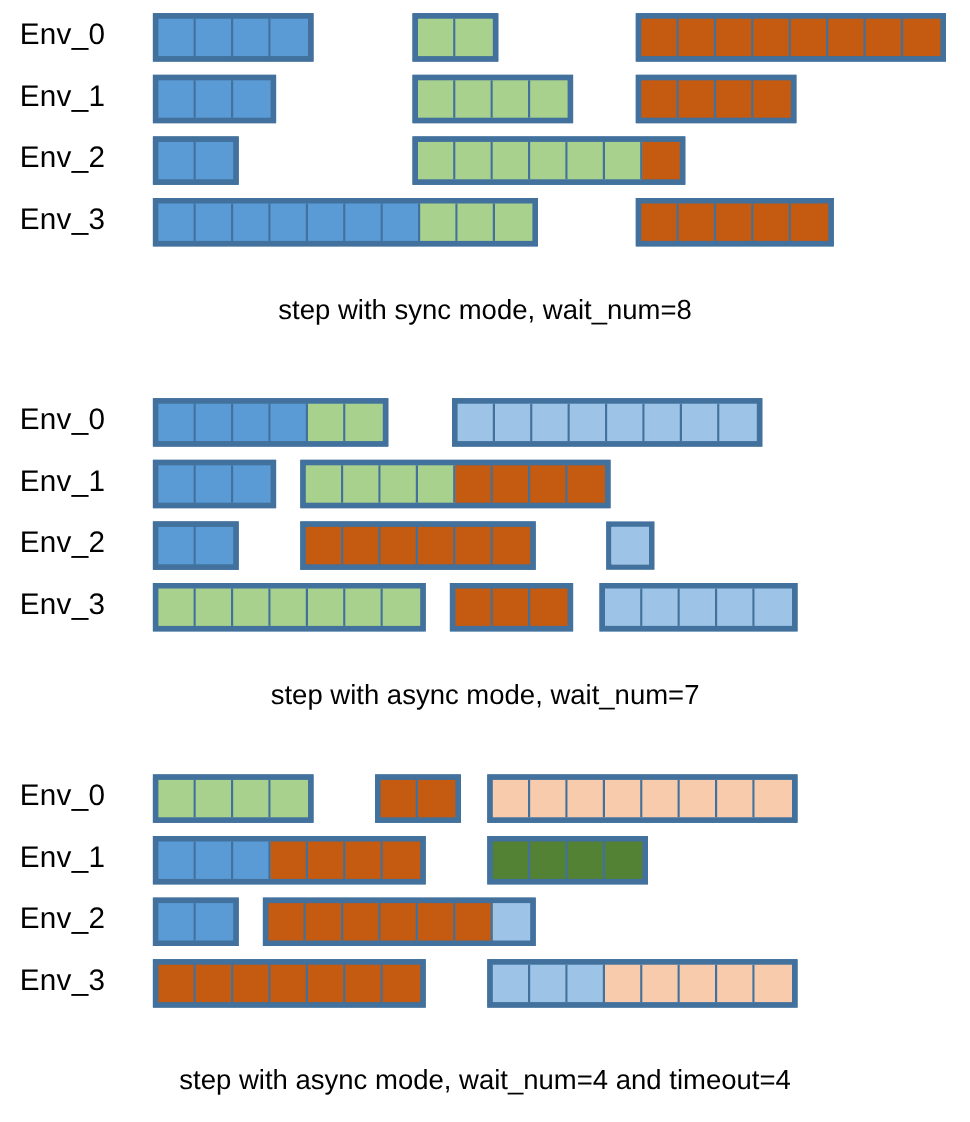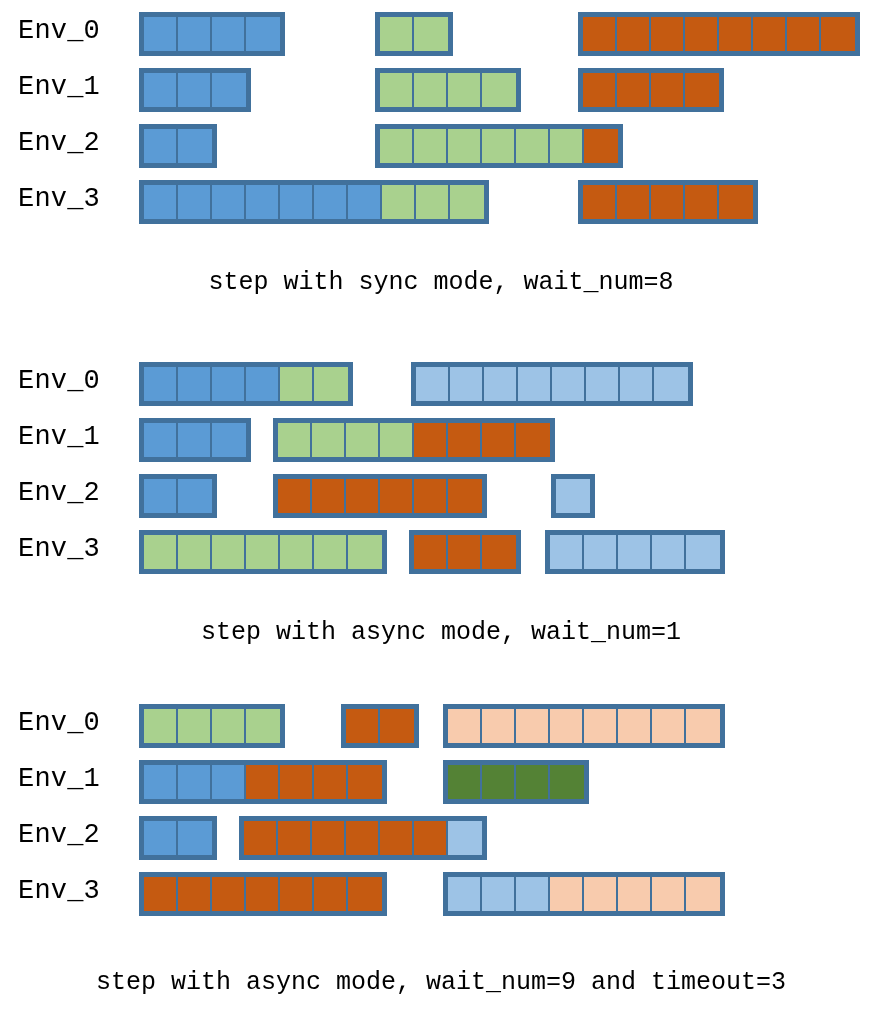--- a/index.html
+++ b/index.html
@@ -12,21 +12,20 @@
     height: 1020px;
     font-family: "Liberation Sans", sans-serif;
     color: #000000;
     overflow: hidden;
     position: relative;
   }
   #stage {
     position: relative;
     width: 882px;
     height: 1020px;
-    font-family: Liberation Mono, monospace;
   }
   .section {
     position: absolute;
     left: 0;
     width: 882px;
   }
   .row {
     position: absolute;
     left: 0;
     width: 882px;
@@ -235,21 +234,21 @@
           <div class="cell" style="width: 34px; background: rgb(197, 90, 17);"></div>
         </div>
         <div class="block" style="left: 545px;">
           <div class="cell" style="width: 34px; background: rgb(157, 195, 230);"></div>
           <div class="cell" style="width: 34px; background: rgb(157, 195, 230);"></div>
           <div class="cell" style="width: 34px; background: rgb(157, 195, 230);"></div>
           <div class="cell" style="width: 34px; background: rgb(157, 195, 230);"></div>
           <div class="cell" style="width: 34px; background: rgb(157, 195, 230);"></div>
         </div>
       </div>
-      <div class="caption" style="top: 618px;">step with async mode, wait_num=1</div>
+      <div class="caption" style="top: 618px;">step with async mode, wait_num=7</div>
     </div>
     <div class="section" style="top: 0px;">
       <div class="row" style="top: 700px;">
         <div class="row-label">Env_0</div>
         <div class="block" style="left: 139px;">
           <div class="cell" style="width: 34px; background: rgb(169, 209, 142);"></div>
           <div class="cell" style="width: 34px; background: rgb(169, 209, 142);"></div>
           <div class="cell" style="width: 34px; background: rgb(169, 209, 142);"></div>
           <div class="cell" style="width: 34px; background: rgb(169, 209, 142);"></div>
         </div>
@@ -317,15 +316,15 @@
           <div class="cell" style="width: 34px; background: rgb(157, 195, 230);"></div>
           <div class="cell" style="width: 34px; background: rgb(157, 195, 230);"></div>
           <div class="cell" style="width: 34px; background: rgb(157, 195, 230);"></div>
           <div class="cell" style="width: 34px; background: rgb(248, 203, 173);"></div>
           <div class="cell" style="width: 34px; background: rgb(248, 203, 173);"></div>
           <div class="cell" style="width: 34px; background: rgb(248, 203, 173);"></div>
           <div class="cell" style="width: 34px; background: rgb(248, 203, 173);"></div>
           <div class="cell" style="width: 34px; background: rgb(248, 203, 173);"></div>
         </div>
       </div>
-      <div class="caption" style="top: 968px;">step with async mode, wait_num=9 and timeout=3</div>
+      <div class="caption" style="top: 968px;">step with async mode, wait_num=4 and timeout=4</div>
     </div>
   </div>
 
 </body></html>

